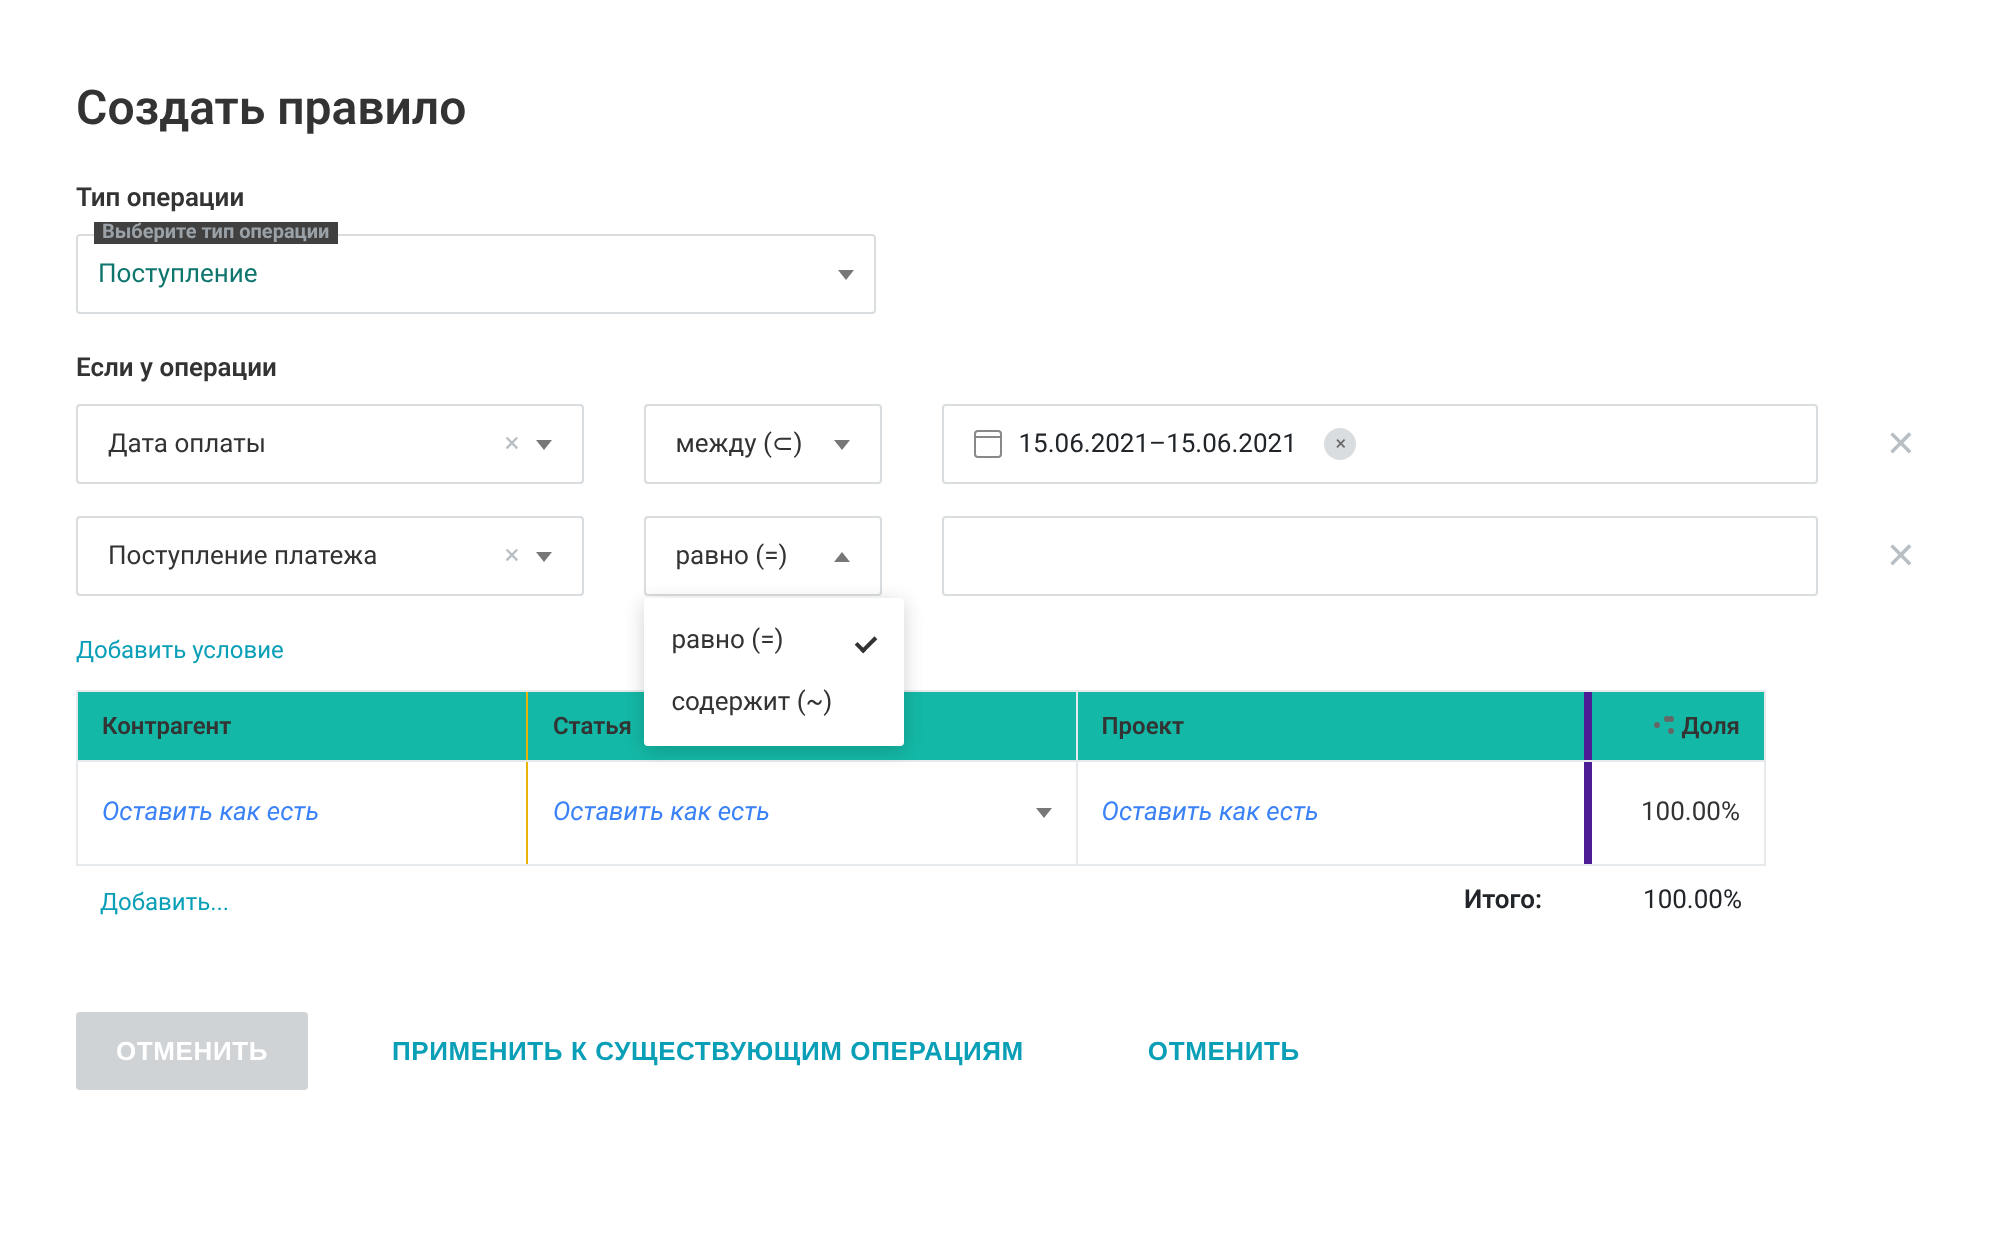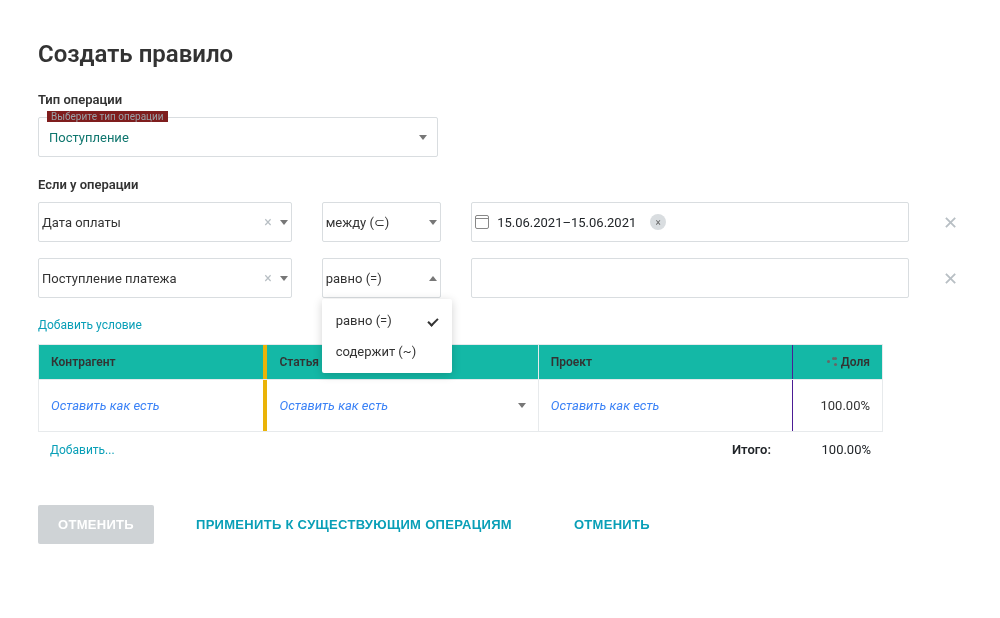--- a/index.html
+++ b/index.html
@@ -35,24 +35,25 @@
     height: 40px;
     display: flex;
     align-items: center;
     padding: 0 10px;
   }
   .field-wrap.wide { width: 400px; }
   .floating-label {
     position: absolute;
     top: -7px;
     left: 8px;
-    background: #7f1d1d;
+    background: #404040;
     padding: 0 4px;
     font-size: 10px;
     color: #9aa1a7;
+    font-weight: bold;
   }
   .field-value {
     flex: 1;
     font-size: 13px;
     color: #0f766e;
   }
   .dropdown-caret {
     width: 0; height: 0;
     border-left: 4px solid transparent;
     border-right: 4px solid transparent;
@@ -69,21 +70,21 @@
     align-items: center;
     gap: 30px;
     margin-bottom: 16px;
   }
   .cond-field {
     border: 1px solid #d9dde0;
     border-radius: 2px;
     height: 40px;
     display: flex;
     align-items: center;
-    padding: 0 3px;
+    padding: 0 15px;
     background: #fff;
     position: relative;
   }
   .cond-field .val { flex: 1; font-size: 13px; color: #333; }
   .w-field { width: 255px; }
   .w-op { width: 120px; }
   .w-value { width: 440px; }
   .clear-x {
     color: #b8bfc4;
     font-size: 14px;
@@ -169,23 +170,23 @@
     display: flex;
     background: #14b8a6;
     border-bottom: 1px solid #e7eaec;
   }
   .th, .td {
     padding: 10px 12px;
     font-size: 12px;
   }
   .th { font-weight: 600; color: #333; }
   .col-c { width: 225px; }
-  .col-a { width: 275px; border-left: 4px solid #eab308; }
+  .col-a { width: 275px; border-left: 1px solid #eab308; }
   .col-p { width: 255px; border-left: 1px solid #e7eaec; }
-  .col-s { width: 90px; border-left: 1px solid #4c1d95; text-align: center; display:flex; align-items:center; justify-content:flex-end; gap:4px;}
+  .col-s { width: 90px; border-left: 4px solid #4c1d95; text-align: center; display:flex; align-items:center; justify-content:flex-end; gap:4px;}
   .tbody { display: flex; }
   .tbody .td { padding: 18px 12px; color: #333; font-size: 13px; display:flex; align-items:center;}
   .placeholder { color: #3b82f6; font-style: italic; }
   .td .dropdown-caret { margin-left: auto; }
 
   .table-footer {
     display: flex;
     align-items: center;
     width: 845px;
     padding: 10px 12px 0;

